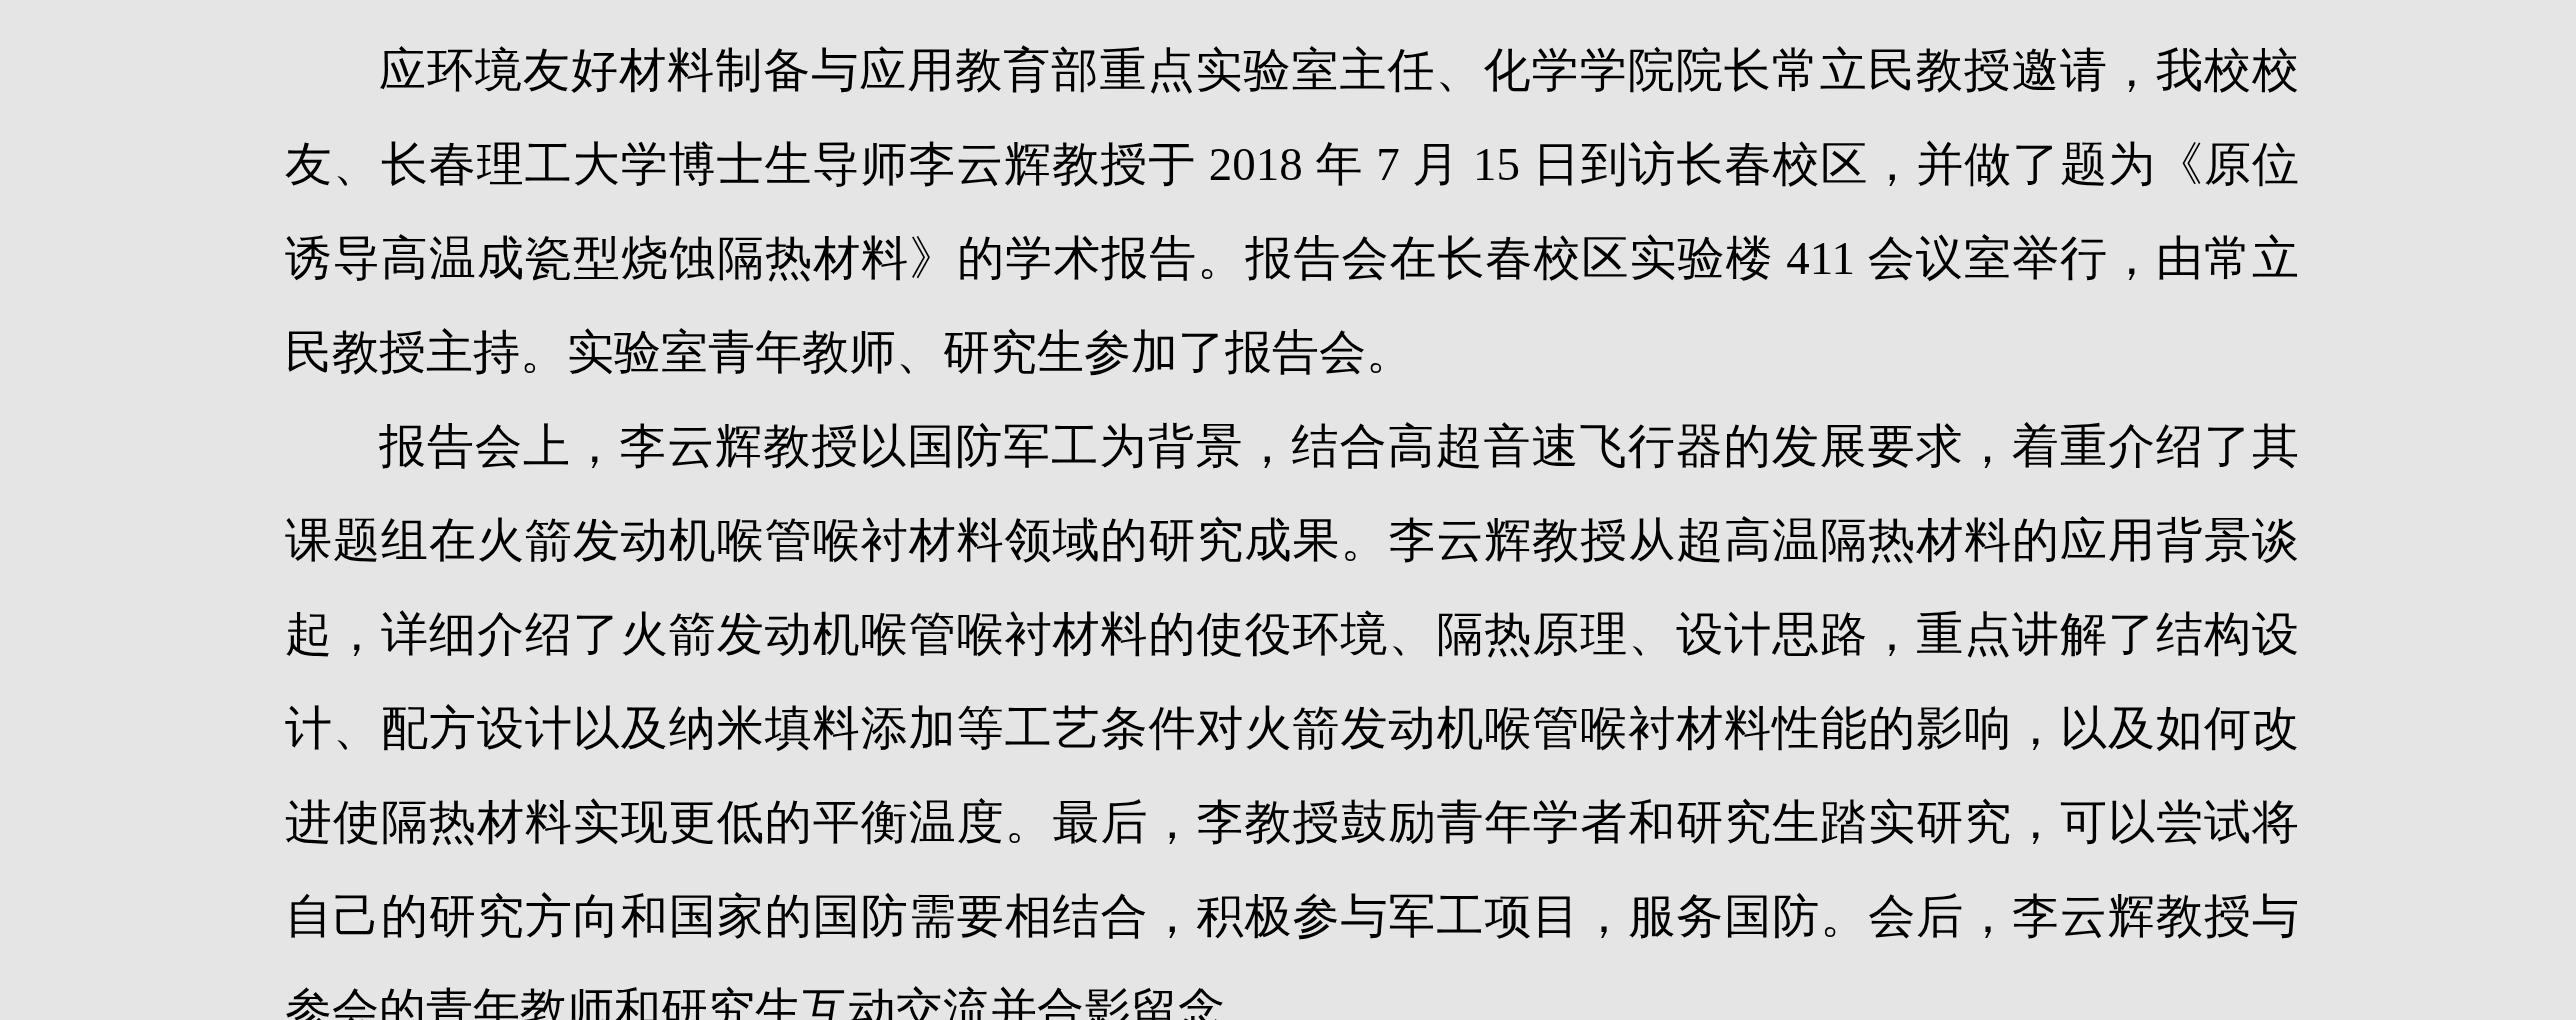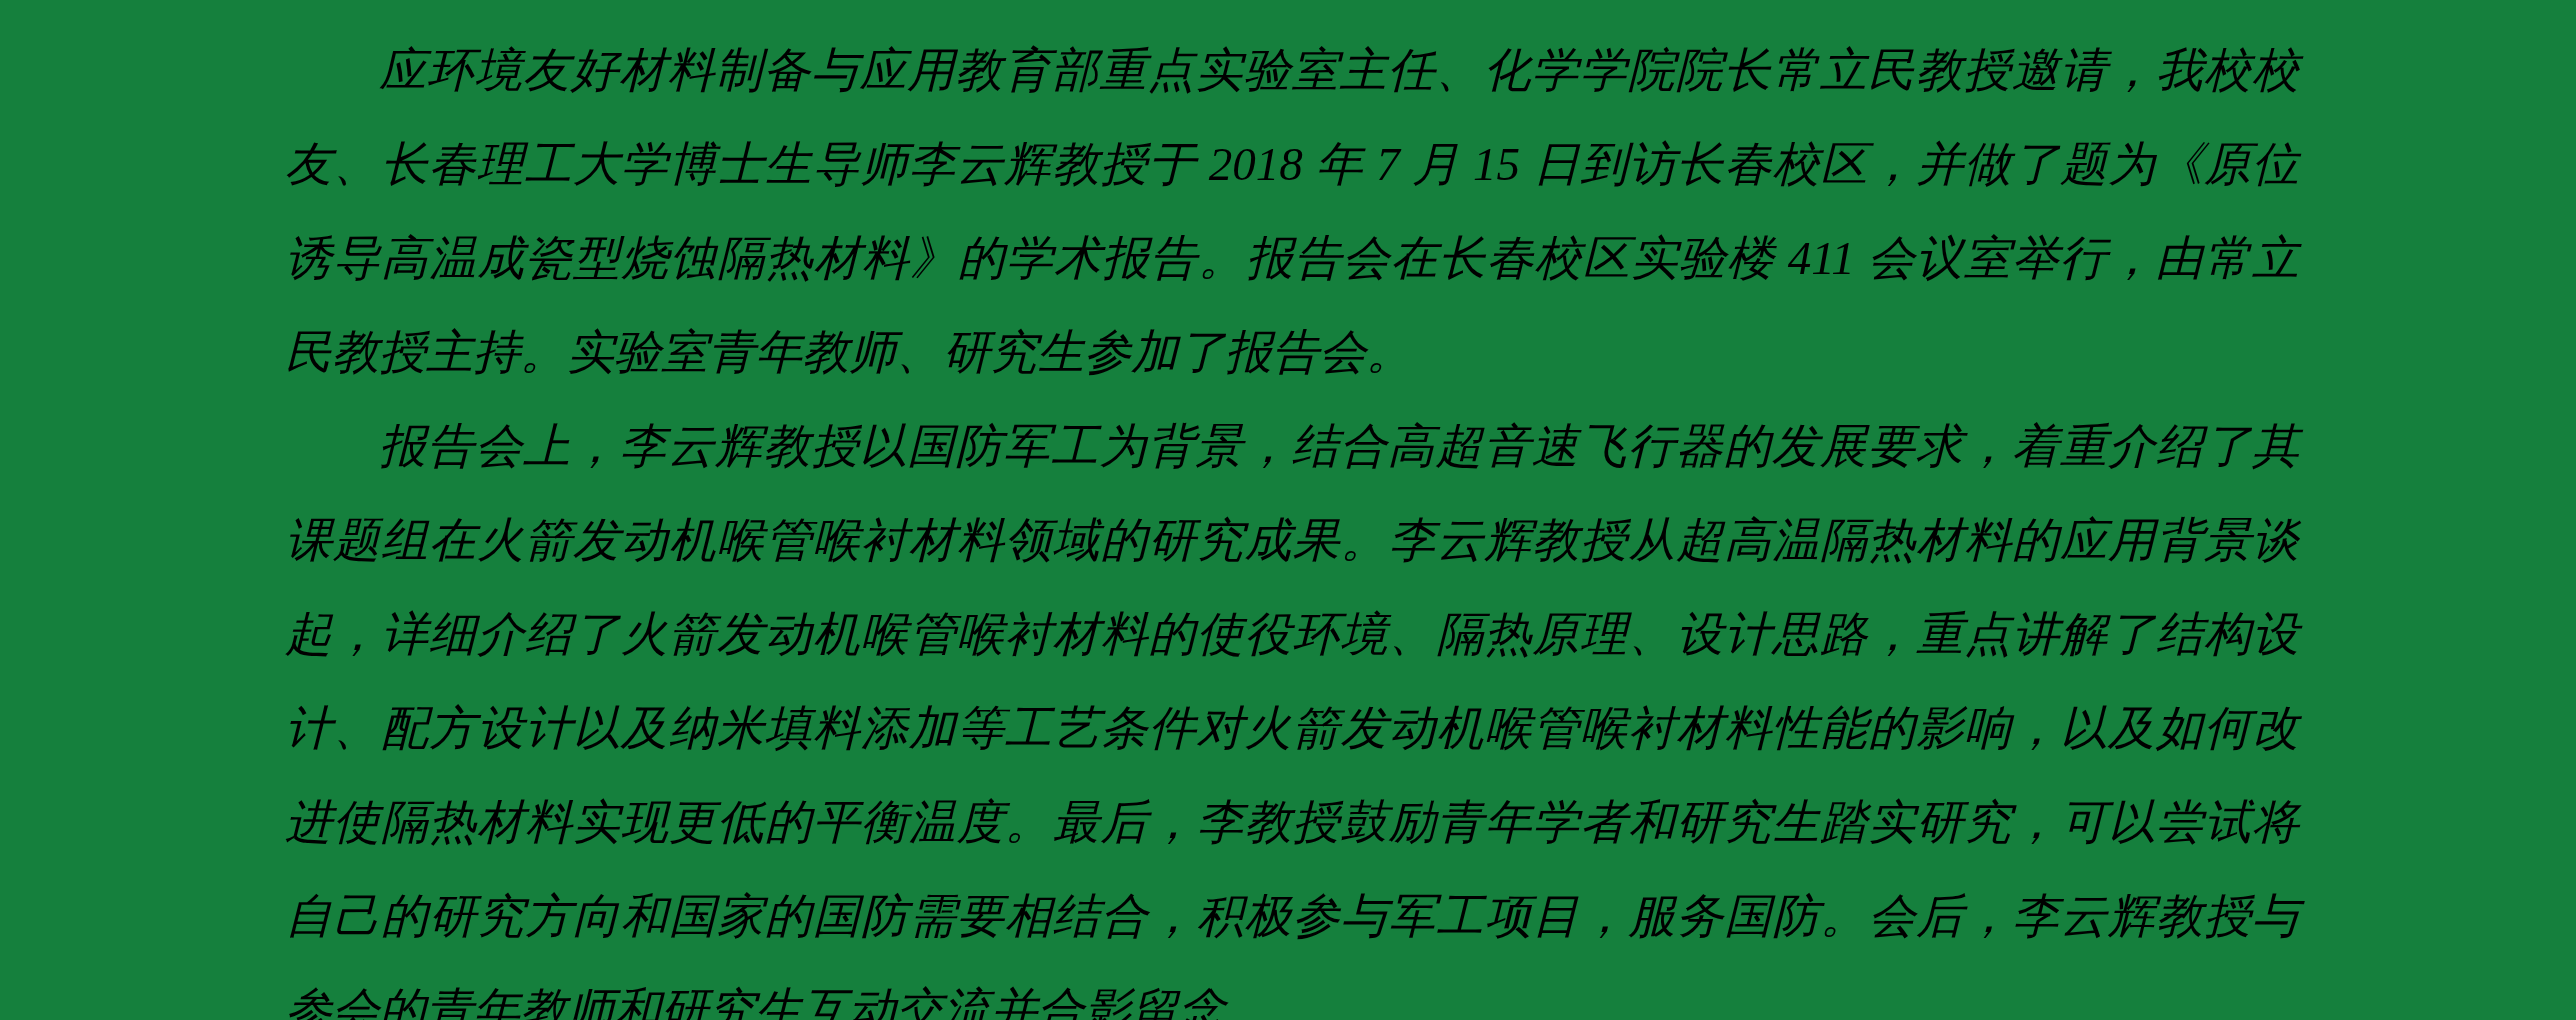--- a/index.html
+++ b/index.html
@@ -4,24 +4,23 @@
 <style>
   html, body {
     margin: 0;
     padding: 0;
     background: #ffffff;
   }
   .page {
     position: relative;
     width: 2576px;
     height: 1021px;
-    background: #15803d;
+    background: #e5e5e5;
     overflow: hidden;
     font-family: "Liberation Serif", "DejaVu Serif", serif;
-    font-style: italic;
   }
   .text-block {
     position: absolute;
     left: 285px;
     top: 22.5px;
     width: 2014px;
     color: #000000;
     font-size: 47px;
     line-height: 94px;
     text-align: justify;

